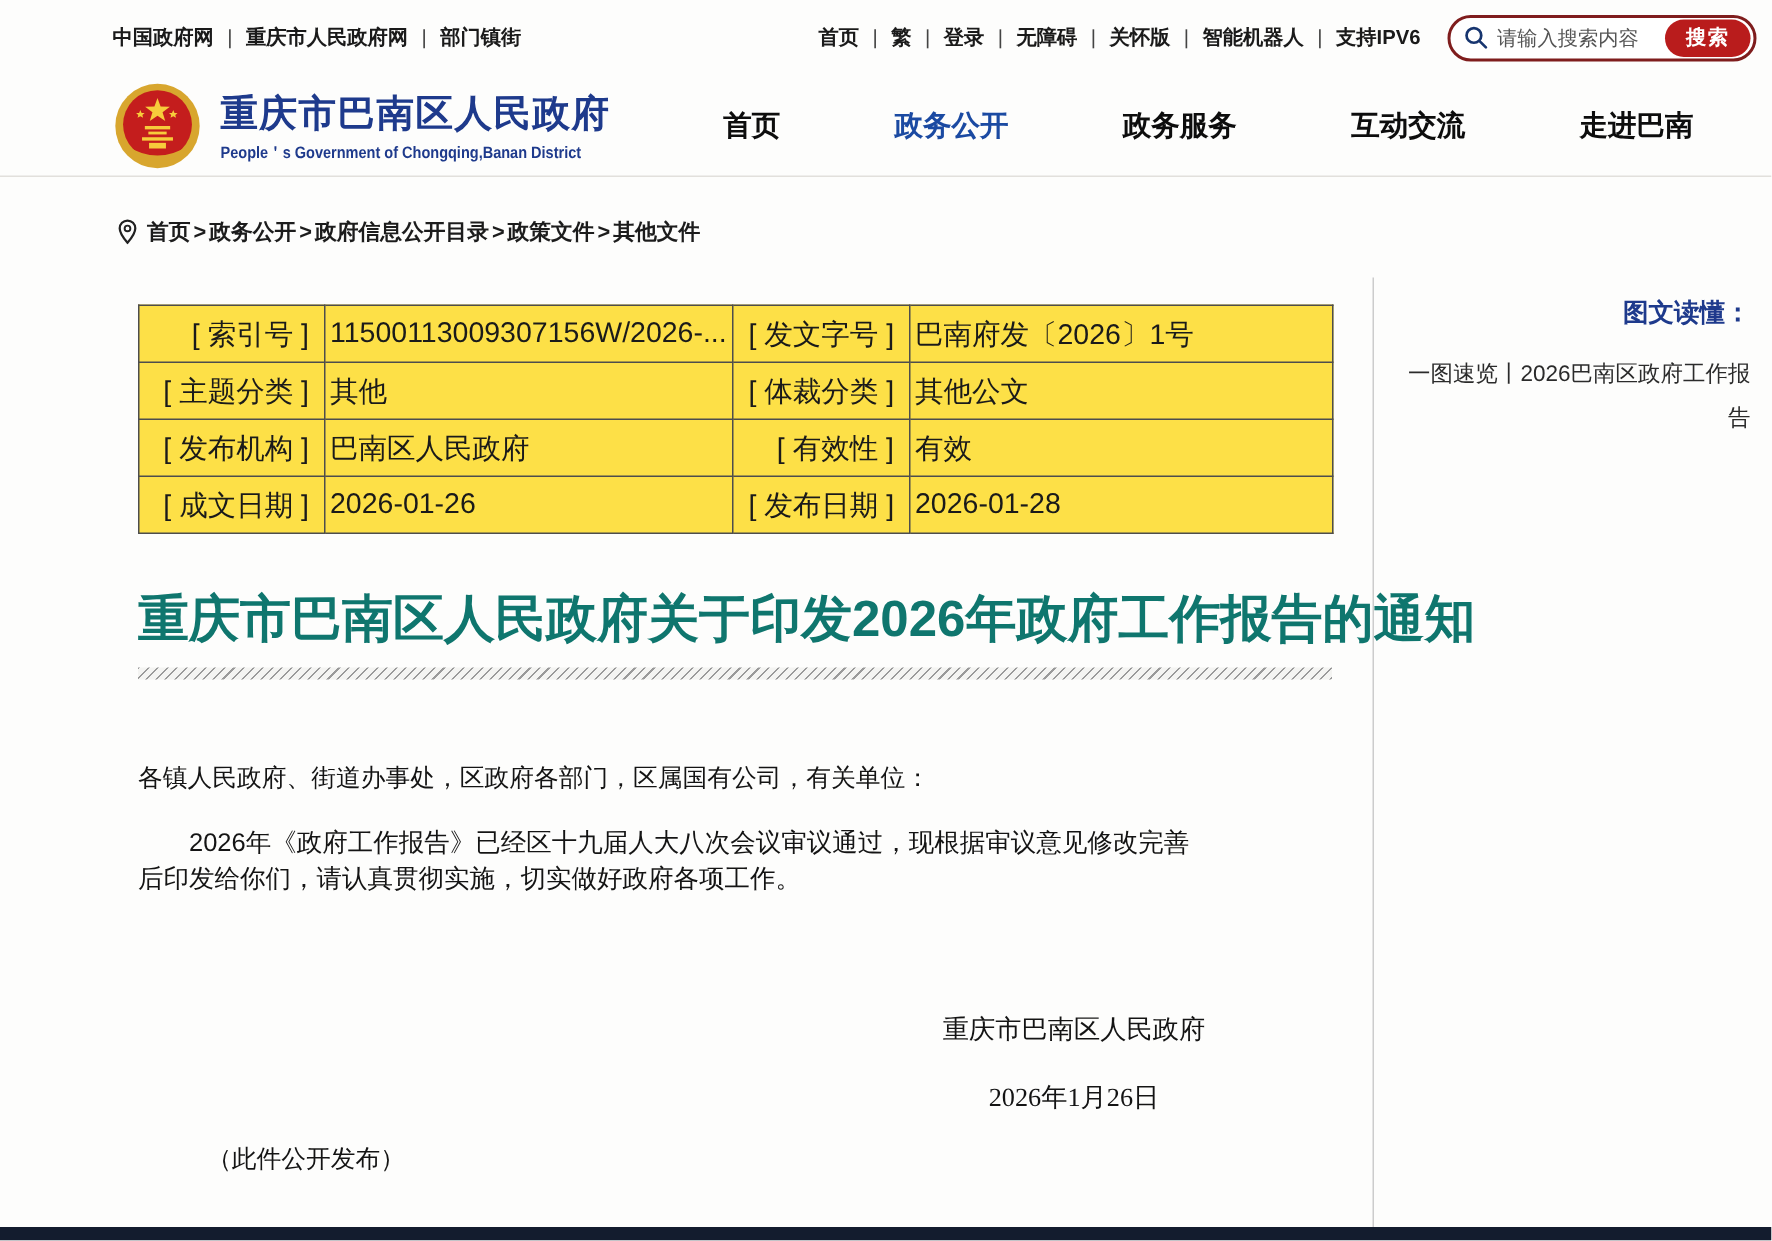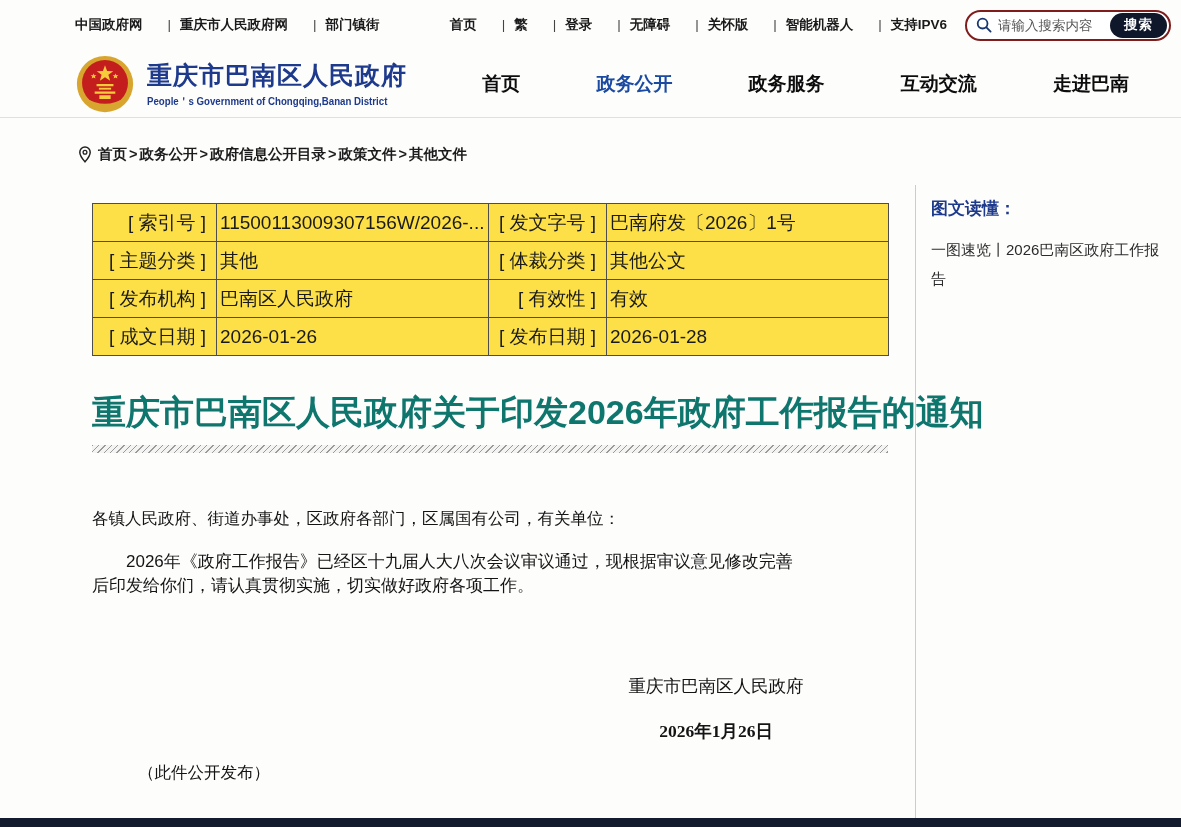--- a/index.html
+++ b/index.html
@@ -6,31 +6,31 @@
   html,body { width:1181px; height:827px; }
   body {
     position:relative; overflow:hidden;
     background:#fdfdfc; color:#111;
     font-family:"Liberation Sans","DejaVu Sans",sans-serif;
   }
 
   
   .topbar { position:absolute; top:0; left:0; width:100%; height:50px;
     display:flex; align-items:center; padding:0 10px 0 75px; }
-  .toplinks { display:flex; align-items:center; font-size:13.5px; font-weight:bold; color:#1a1a1a; white-space:nowrap;gap:16px; }
+  .toplinks { display:flex; align-items:center; font-size:13.5px; font-weight:bold; color:#1a1a1a; white-space:nowrap; }
   .toplinks .tlink { cursor:pointer; }
   .toplinks .tlink + .tlink::before { content:"|"; margin:0 9px; font-weight:normal; color:#444; }
   .topbar-spacer { flex:1; }
   .searchbox { margin-left:18px; width:206px; height:31px; border:2px solid #7f1d1d;
     border-radius:17px; background:#fff; display:flex; align-items:center; padding:0 2px 0 9px; }
   .searchbox svg { flex:none; }
   .searchbox input { flex:1; min-width:0; border:none; outline:none; background:transparent;
     font-size:13.5px; color:#444; margin-left:6px; font-family:"Liberation Sans",sans-serif; }
   .searchbox input::placeholder { color:#555; }
-  .search-btn { flex:none; width:57px; height:25px; border-radius:13px; background:#0f172a;
+  .search-btn { flex:none; width:57px; height:25px; border-radius:13px; background:#b91c1c;
     color:#fff; font-size:13.5px; font-weight:bold; display:flex; align-items:center;
     justify-content:center; cursor:pointer; letter-spacing:1px; }
 
   
   .header { position:absolute; top:50px; left:0; width:100%; height:68px;
     border-bottom:1px solid #e2e0dc; display:flex; align-items:center; padding-left:75px; }
   .logo { display:flex; align-items:center; cursor:pointer; }
   .titles { margin-left:12px; }
   .site-title { font-size:25px; font-weight:bold; color:#1e3a8c; letter-spacing:1px; white-space:nowrap; }
   .site-sub { font-size:11px; font-weight:bold; color:#1e3a8c; margin-top:2px;
@@ -57,27 +57,27 @@
   
   .doc-title { position:absolute; left:92px; top:390px; width:796px; text-align:center;
     font-size:34px; font-weight:bold; color:#0f766e; white-space:nowrap; }
   .hatch { position:absolute; left:92px; top:445px; width:796px; height:8px;
     background:repeating-linear-gradient(135deg,#9a9a9a 0 1px,#f4f4f2 1px 4.5px); }
   .salutation { position:absolute; left:92px; top:508px; width:796px; font-size:16.5px; color:#141414; }
   .paragraph { position:absolute; left:92px; top:550px; width:710px; font-size:17px;
     line-height:24px; text-indent:2em; color:#141414; }
   .signature-block { position:absolute; left:540px; top:674px; width:352px; text-align:center;
     font-family:"Liberation Serif","DejaVu Serif",serif; font-size:17.5px; color:#141414; }
-  .sign-date { margin-top:21px;font-weight:bold; }
+  .sign-date { margin-top:21px; }
   .publish-note { position:absolute; left:124px; top:762px;
     font-family:"Liberation Serif","DejaVu Serif",serif; font-size:16.5px; color:#141414;margin-left:14px; }
 
   
   .vdivider { position:absolute; left:915px; top:185px; bottom:9px; width:1px; background:#cccccc; }
-  .sidebar { position:absolute; left:931px; top:197px; width:236px; }
+  .sidebar { position:absolute; left:931px; top:197px; width:236px;text-align:right; }
   .sidebar-heading { font-size:17px; font-weight:bold; color:#1e3a8c; }
   .sidebar-item { margin-top:16px; font-size:15px; color:#2b2b2b; line-height:1.9; cursor:pointer; }
 
   
   .footer-bar { position:absolute; left:0; bottom:0; width:100%; height:9px; background:#131c2e; }
 </style>
 </head>
 <body>
 
 <div class="topbar">

